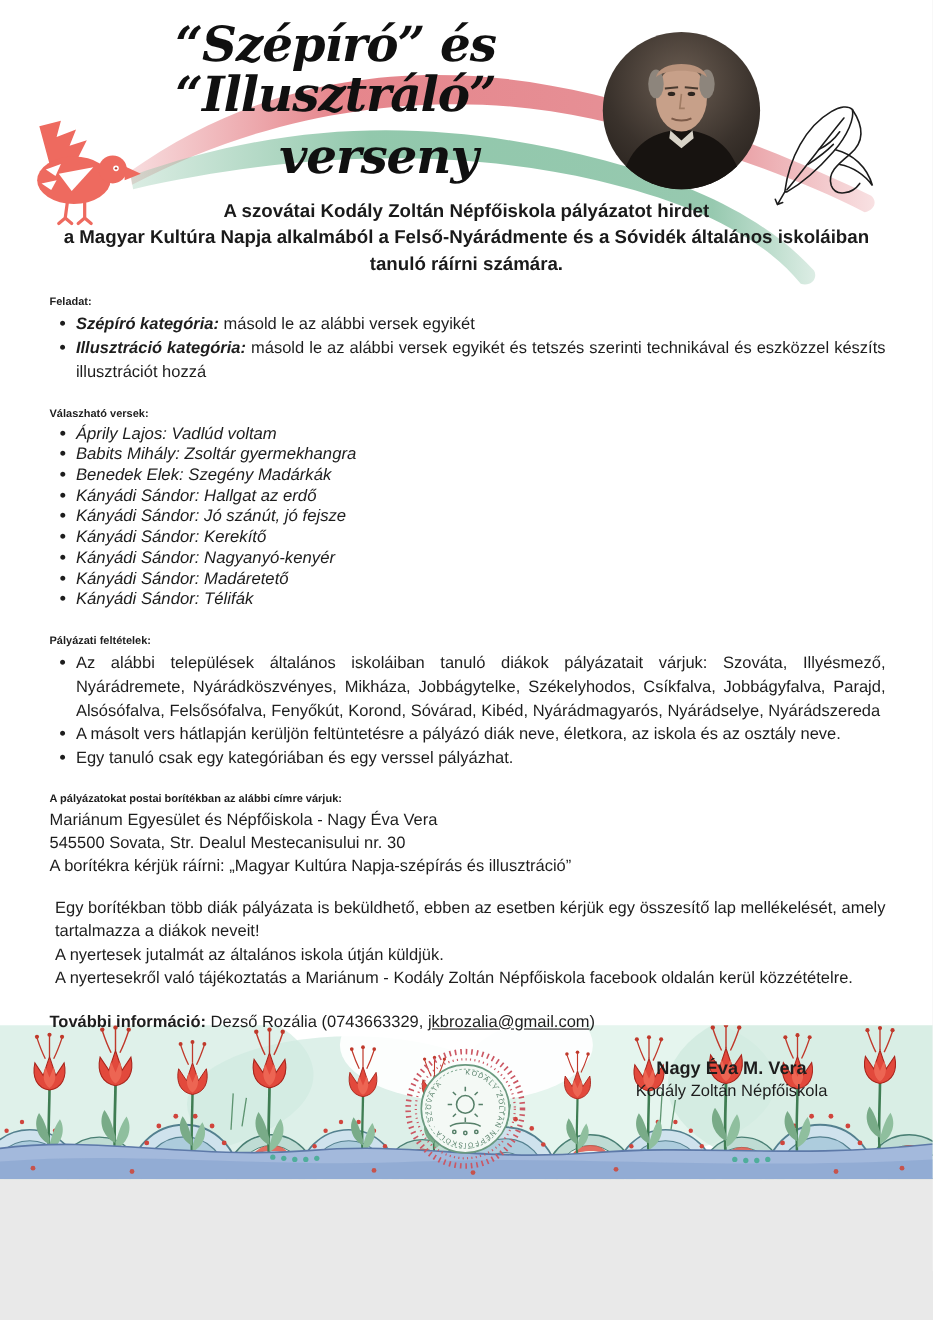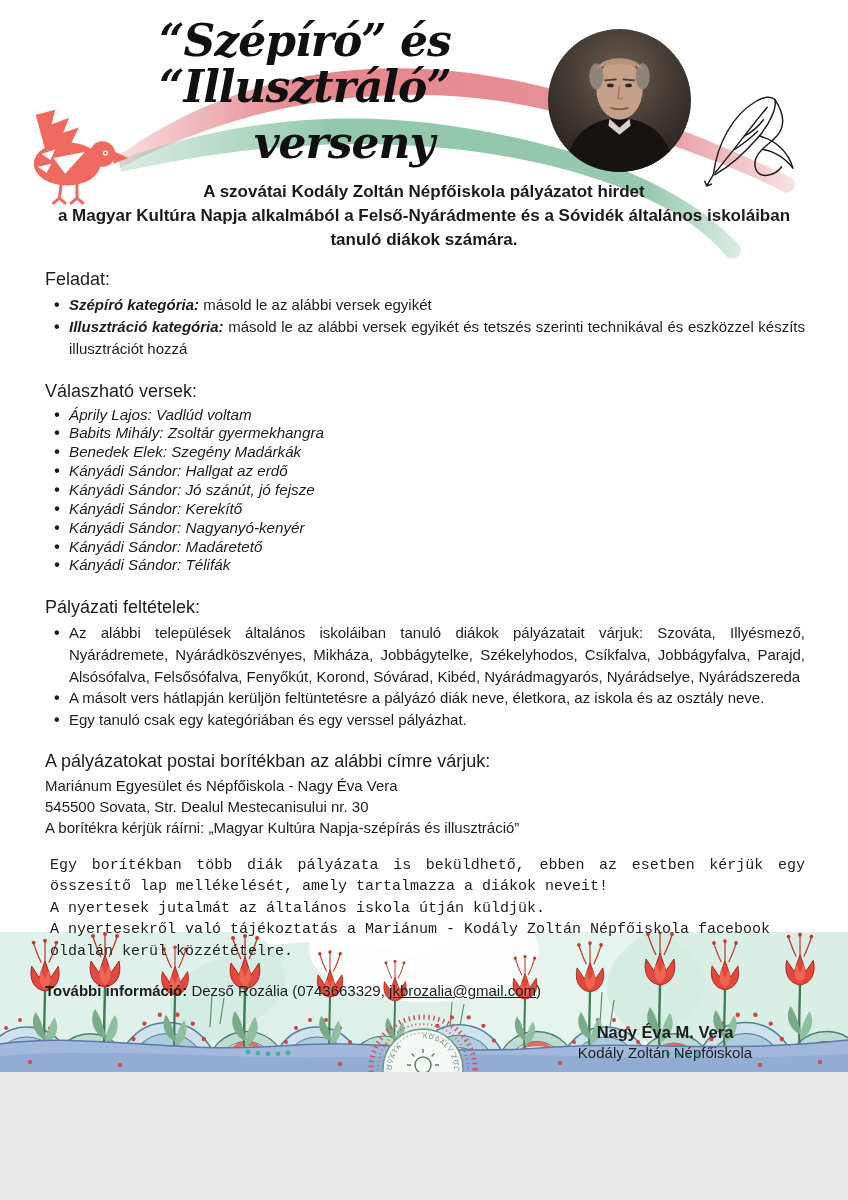--- a/index.html
+++ b/index.html
@@ -21,31 +21,31 @@
   .title .line2 { display:block; font-size:44px; margin-top:10px; padding-left:78px; }
   .portrait { position:absolute; top:28px; left:547px; width:145px; height:145px; z-index:3; }
   .quill { position:absolute; top:80px; left:700px; width:96px; height:115px; z-index:3; }
   
   .intro {
     position:relative; z-index:4; width:780px; margin:4px auto 0; text-align:center;
     font-weight:bold; font-size:17px; line-height:1.42; color:#1a1a1a;
   }
   
   .content { position:relative; z-index:4; padding:0 43px 0 45px; }
-  h3.sec { font-size:18px; font-weight:normal; margin:17px 0 4px; }
+  h3.sec { font-size:10px; font-weight:bold; margin:17px 0 4px; }
   ul.blist { list-style:none; margin:0; padding:0; }
   ul.blist li { position:relative; padding-left:24px; font-size:15px; line-height:1.45; }
   ul.blist li::before { content:"\2022"; position:absolute; left:9px; top:-1px; font-weight:bold; font-size:16px; }
   .lead { font-weight:bold; font-style:italic; }
   .justify { text-align:justify; }
   ul.poems li { font-style:italic; line-height:1.24; font-size:15.2px; }
   .addr p { font-size:15px; line-height:1.4; }
   .addr h3 { margin-bottom:3px; }
   .bold { font-weight:bold; }
-  .notes { margin-top:17px;font-family:Liberation Mono, monospace; }
+  .notes { margin-top:17px; }
   .notes p { font-size:15px; line-height:1.43; padding-left:5px; }
   .info { margin-top:20px; font-size:15px; }
   .info .label { font-weight:bold; }
   .info a { color:#1d1d1d; text-decoration:underline; }
   
   .sig-row { position:relative; height:125px; margin-top:14px; }
   .seal { position:absolute; left:322px; top:0; width:112px; height:112px; }
   .sig { position:absolute; left:485px; top:8px; width:270px; text-align:center; }
   .sig .name { font-weight:bold; font-size:16.5px; line-height:1.35; }
   .sig .org { font-size:15px; line-height:1.35; }
@@ -137,21 +137,21 @@
         <path d="M14,96 L7,108 M7,108 L5,103 M7,108 L12,106"></path>
         <path d="M78,18 C90,36 88,50 76,60 C64,70 54,78 58,90 C62,101 78,98 85,88"></path>
         <path d="M62,56 C78,60 92,72 97,90 C90,80 78,72 66,70"></path>
       </g>
     </svg>
   </div>
 
   <p class="intro">
     <span>A szovátai Kodály Zoltán Népfőiskola pályázatot hirdet</span><br>
     <span>a Magyar Kultúra Napja alkalmából a Felső-Nyárádmente és a Sóvidék általános iskoláiban</span><br>
-    <span>tanuló diákok számára.</span>
+    <span>tanuló ráírni számára.</span>
   </p>
 
   <div class="content">
 
     <h3 class="sec">Feladat:</h3>
     <ul class="blist">
       <li><span class="lead">Szépíró kategória:</span> <span>másold le az alábbi versek egyikét</span></li>
       <li class="justify"><span class="lead">Illusztráció kategória:</span> <span>másold le az alábbi versek egyikét és tetszés szerinti technikával és eszközzel készíts illusztrációt hozzá</span></li>
     </ul>
 

